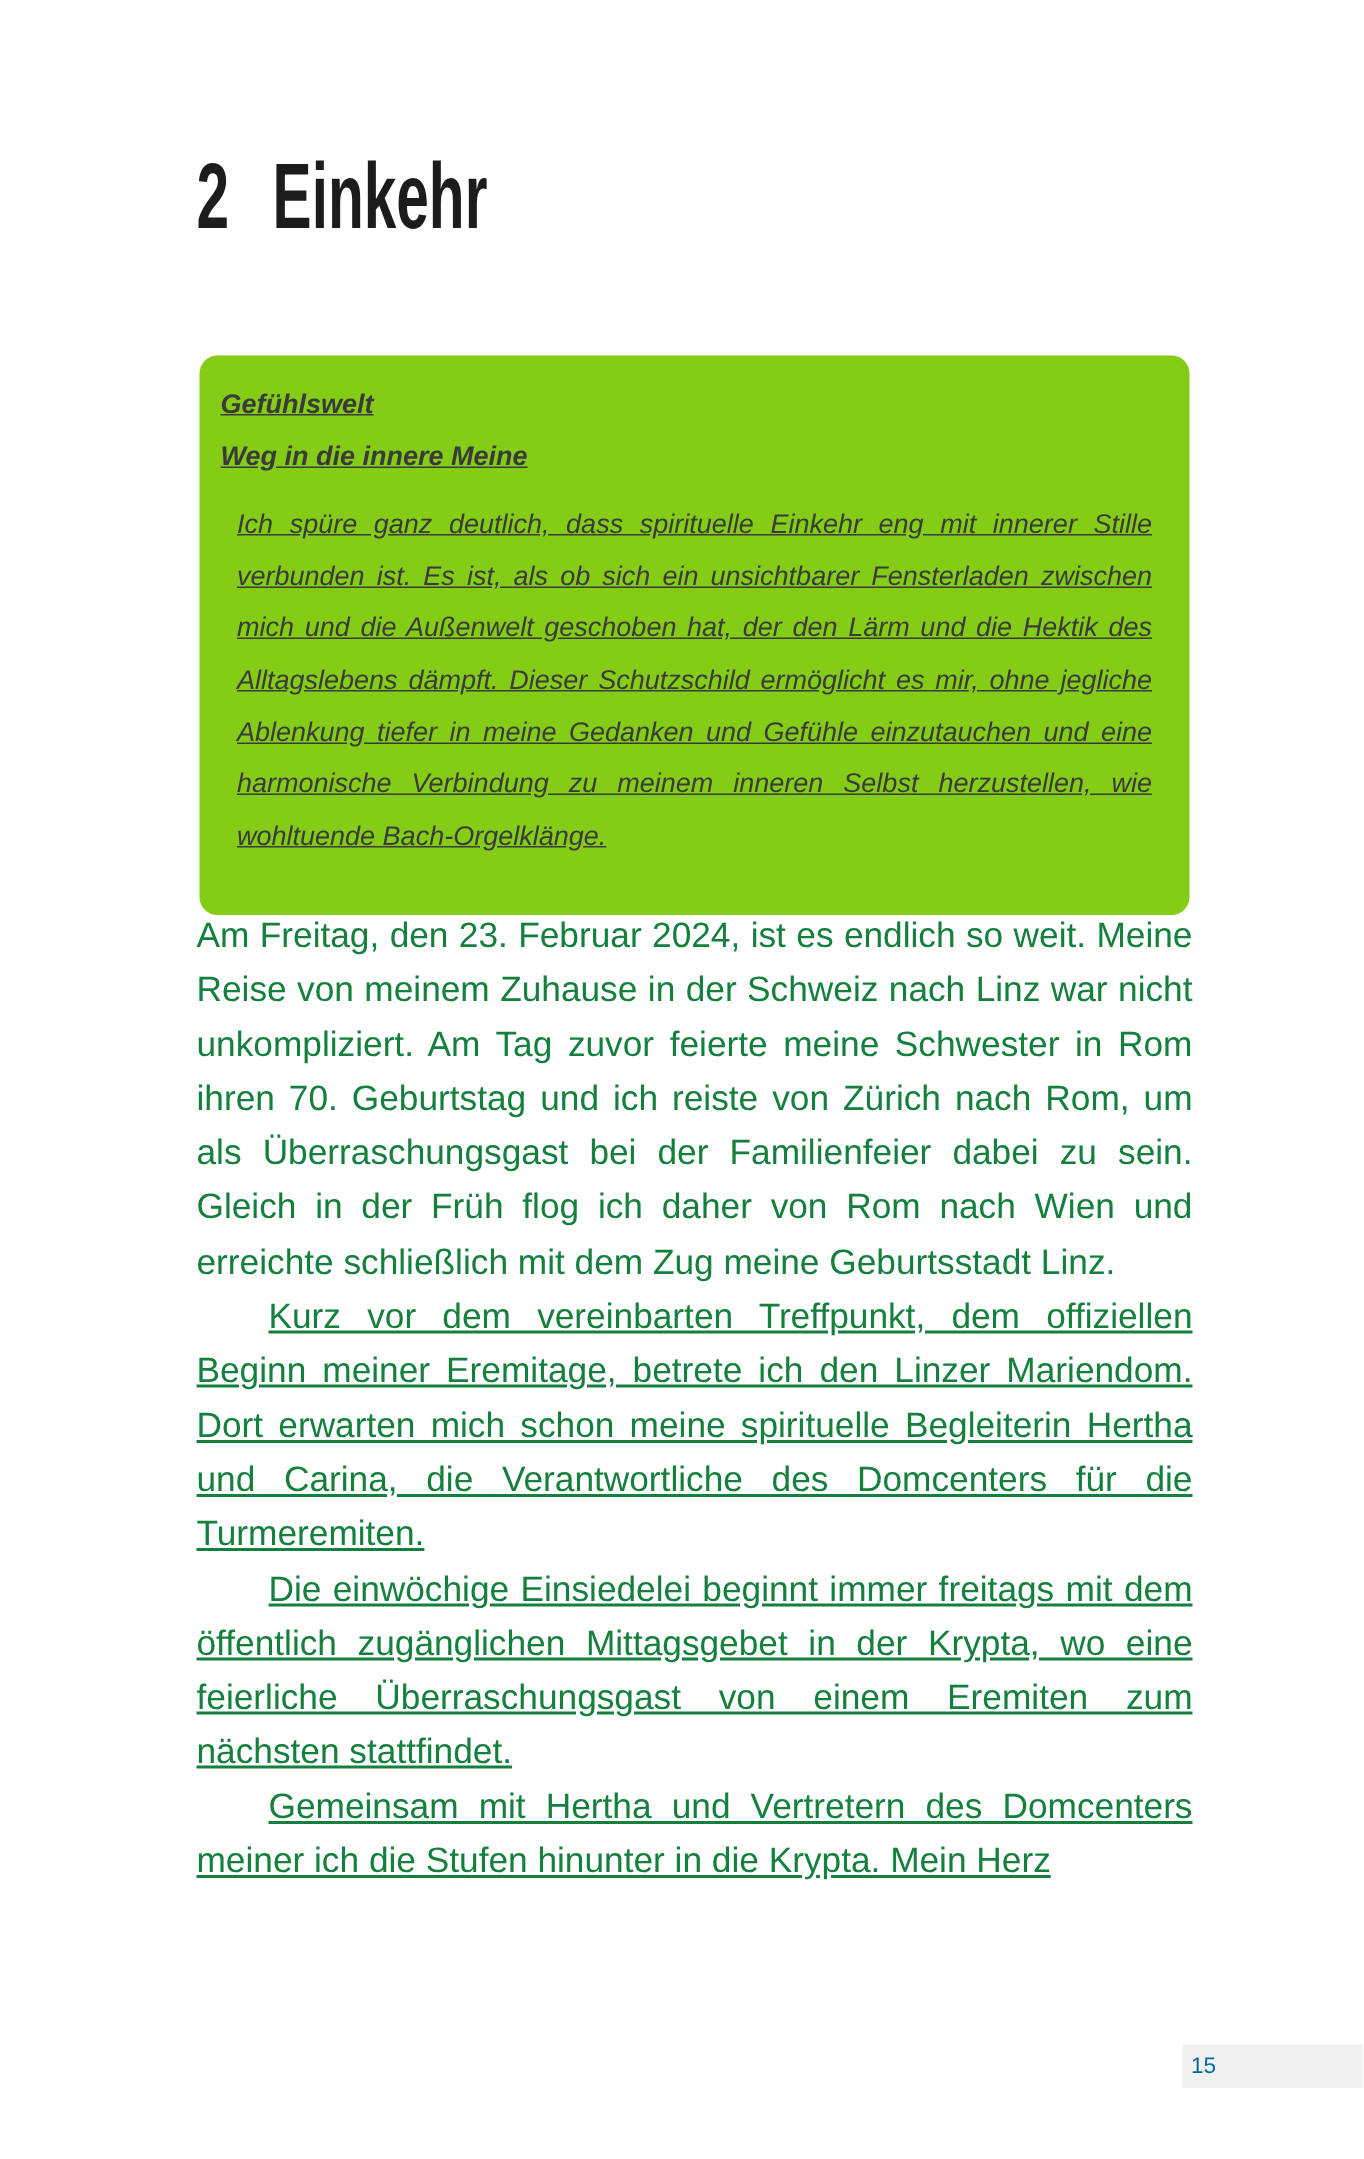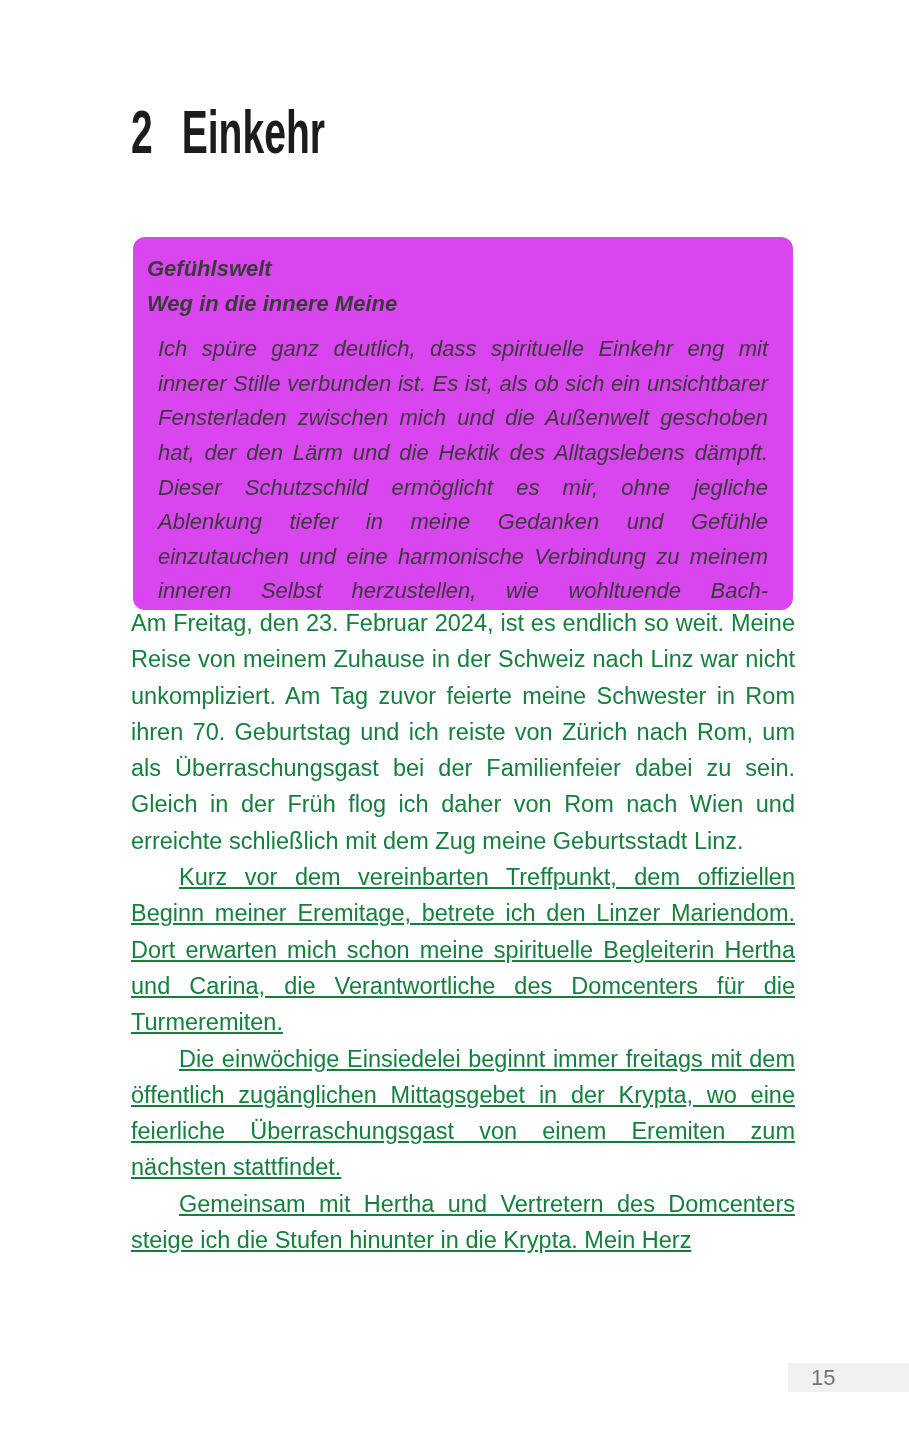--- a/index.html
+++ b/index.html
@@ -31,27 +31,28 @@
 
   
   .quote-box {
     position: absolute;
     left: 133px;
     top: 237px;
     width: 660px;
     height: 373px;
     box-sizing: border-box;
     padding: 15px 14px;
-    background: #d946ef;
+    background: #84cc16;
     border-radius: 12px;
     overflow: hidden;
     font-style: italic;
-    font-size: 22px;
+    font-size: 18px;
     line-height: 34.6px;
     color: #3a3a3a;
+    text-decoration: underline;
   }
   .quote-title {
     font-weight: bold;
     margin: 0;
   }
   .quote-text {
     margin: 11px;
     text-align: justify;
   }
 
@@ -74,23 +75,23 @@
     position: absolute;
     left: 788px;
     top: 1363px;
     width: 121px;
     height: 29px;
     background: #f1f1f1;
     display: flex;
     align-items: center;
   }
   .page-number {
-    padding-left: 23px;
-    font-size: 22px;
-    color: #737373;
+    padding-left: 6px;
+    font-size: 15px;
+    color: #0369a1;
     line-height: 1;
   }
 </style>
 </head>
 <body>
 
 <div class="page">
 
   <h1 class="chapter-heading">
     <span>2</span>
@@ -100,20 +101,20 @@
   <div class="quote-box">
     <p class="quote-title">Gefühlswelt</p>
     <p class="quote-title">Weg in die innere Meine</p>
     <p class="quote-text">Ich spüre ganz deutlich, dass spirituelle Einkehr eng mit innerer Stille verbunden ist. Es ist, als ob sich ein unsichtbarer Fensterladen zwischen mich und die Außenwelt geschoben hat, der den Lärm und die Hektik des Alltagslebens dämpft. Dieser Schutzschild ermöglicht es mir, ohne jegliche Ablenkung tiefer in meine Gedanken und Gefühle einzutauchen und eine harmonische Verbindung zu meinem inneren Selbst herzustellen, wie wohltuende Bach-Orgelklänge.</p>
   </div>
 
   <div class="body-text">
     <p>Am Freitag, den 23. Februar 2024, ist es endlich so weit. Meine Reise von meinem Zuhause in der Schweiz nach Linz war nicht unkompliziert. Am Tag zuvor feierte meine Schwester in Rom ihren 70. Geburtstag und ich reiste von Zürich nach Rom, um als Überraschungsgast bei der Familienfeier dabei zu sein. Gleich in der Früh flog ich daher von Rom nach Wien und erreichte schließlich mit dem Zug meine Geburtsstadt Linz.</p>
     <p>Kurz vor dem vereinbarten Treffpunkt, dem offiziellen Beginn meiner Eremitage, betrete ich den Linzer Mariendom. Dort erwarten mich schon meine spirituelle Begleiterin Hertha und Carina, die Verantwortliche des Domcenters für die Turmeremiten.</p>
     <p>Die einwöchige Einsiedelei beginnt immer freitags mit dem öffentlich zugänglichen Mittagsgebet in der Krypta, wo eine feierliche Überraschungsgast von einem Eremiten zum nächsten stattfindet.</p>
-    <p>Gemeinsam mit Hertha und Vertretern des Domcenters steige ich die Stufen hinunter in die Krypta. Mein Herz</p>
+    <p>Gemeinsam mit Hertha und Vertretern des Domcenters meiner ich die Stufen hinunter in die Krypta. Mein Herz</p>
   </div>
 
   <div class="footer-band">
     <span class="page-number">15</span>
   </div>
 
 </div>
 
 </body></html>

